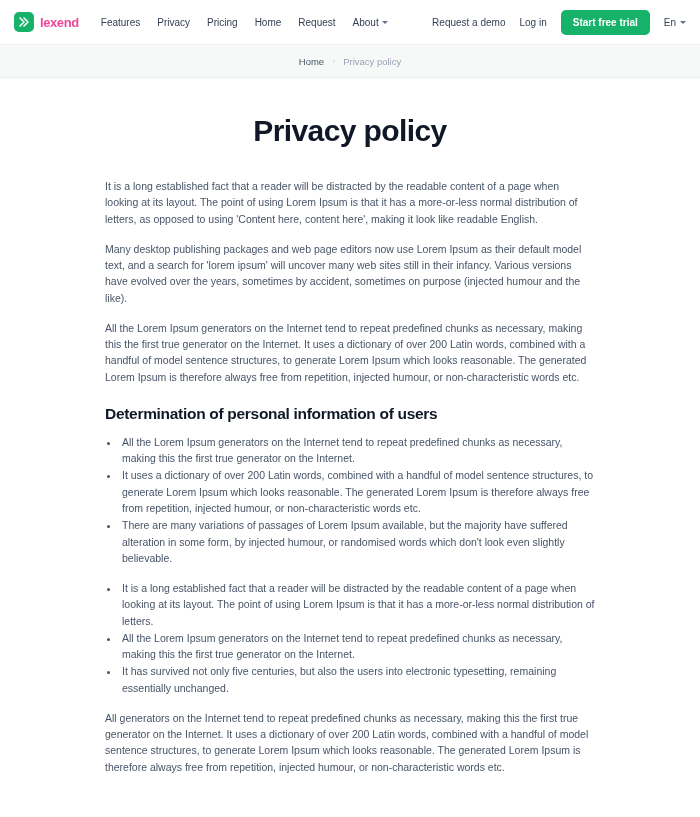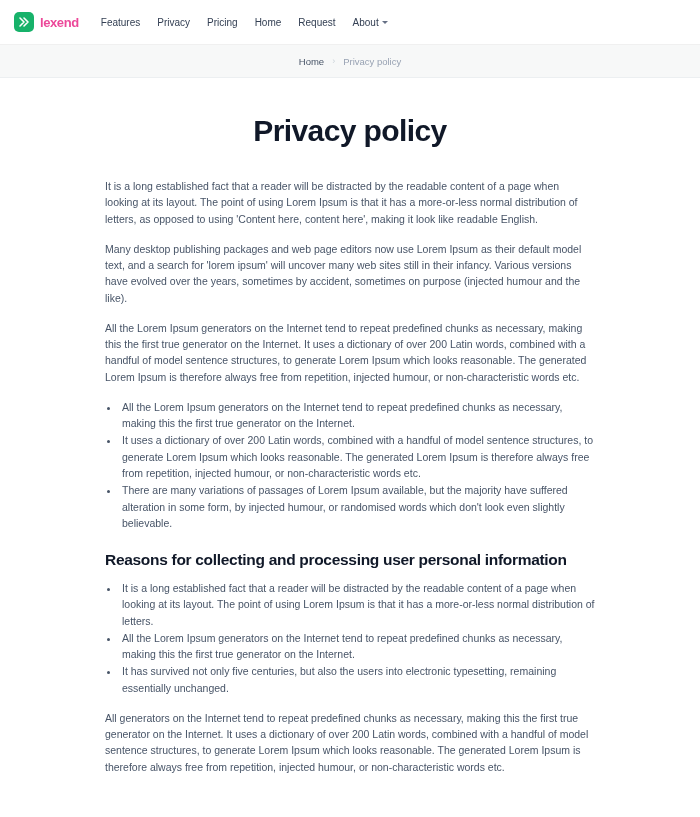--- a/index.html
+++ b/index.html
@@ -101,43 +101,52 @@
     </div>
     <div class="nav-item">
       <span>Request</span>
     </div>
     <div class="nav-item">
       <span>About</span>
       <span class="caret"></span>
     </div>
   </nav>
 
+  <div class="header-right">
+    <div class="link-btn">Request a demo</div>
+    <div class="link-btn">Log in</div>
+    <button class="cta">Start free trial</button>
+    <div class="lang">
+      <span>En</span>
+      <span class="caret"></span>
+    </div>
+  </div>
 </div>
 
 <div class="breadcrumb-bar">
   <span class="crumb">Home</span>
   <span class="crumb-sep">›</span>
   <span class="crumb current">Privacy policy</span>
 </div>
 
 <div class="main">
   <h1 class="title">Privacy policy</h1>
 
   <div class="content">
     <p>It is a long established fact that a reader will be distracted by the readable content of a page when looking at its layout. The point of using Lorem Ipsum is that it has a more-or-less normal distribution of letters, as opposed to using 'Content here, content here', making it look like readable English.</p>
     <p>Many desktop publishing packages and web page editors now use Lorem Ipsum as their default model text, and a search for 'lorem ipsum' will uncover many web sites still in their infancy. Various versions have evolved over the years, sometimes by accident, sometimes on purpose (injected humour and the like).</p>
     <p>All the Lorem Ipsum generators on the Internet tend to repeat predefined chunks as necessary, making this the first true generator on the Internet. It uses a dictionary of over 200 Latin words, combined with a handful of model sentence structures, to generate Lorem Ipsum which looks reasonable. The generated Lorem Ipsum is therefore always free from repetition, injected humour, or non-characteristic words etc.</p>
 
+    <h2>Determination of personal information of users</h2>
     <ul>
       <li>All the Lorem Ipsum generators on the Internet tend to repeat predefined chunks as necessary, making this the first true generator on the Internet.</li>
       <li>It uses a dictionary of over 200 Latin words, combined with a handful of model sentence structures, to generate Lorem Ipsum which looks reasonable. The generated Lorem Ipsum is therefore always free from repetition, injected humour, or non-characteristic words etc.</li>
       <li>There are many variations of passages of Lorem Ipsum available, but the majority have suffered alteration in some form, by injected humour, or randomised words which don't look even slightly believable.</li>
     </ul>
 
-    <h2>Reasons for collecting and processing user personal information</h2>
     <ul>
       <li>It is a long established fact that a reader will be distracted by the readable content of a page when looking at its layout. The point of using Lorem Ipsum is that it has a more-or-less normal distribution of letters.</li>
       <li>All the Lorem Ipsum generators on the Internet tend to repeat predefined chunks as necessary, making this the first true generator on the Internet.</li>
       <li>It has survived not only five centuries, but also the users into electronic typesetting, remaining essentially unchanged.</li>
     </ul>
 
     <p>All generators on the Internet tend to repeat predefined chunks as necessary, making this the first true generator on the Internet. It uses a dictionary of over 200 Latin words, combined with a handful of model sentence structures, to generate Lorem Ipsum which looks reasonable. The generated Lorem Ipsum is therefore always free from repetition, injected humour, or non-characteristic words etc.</p>
 
   </div>
 </div>

